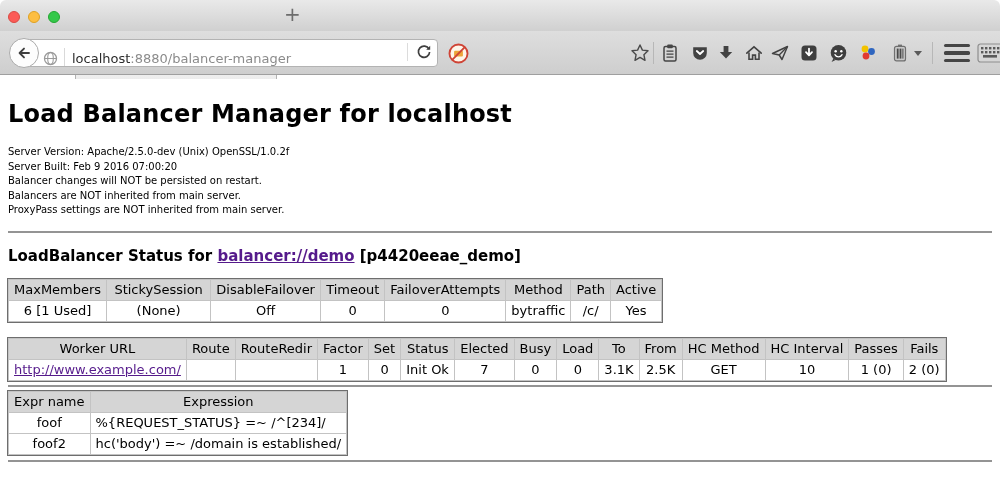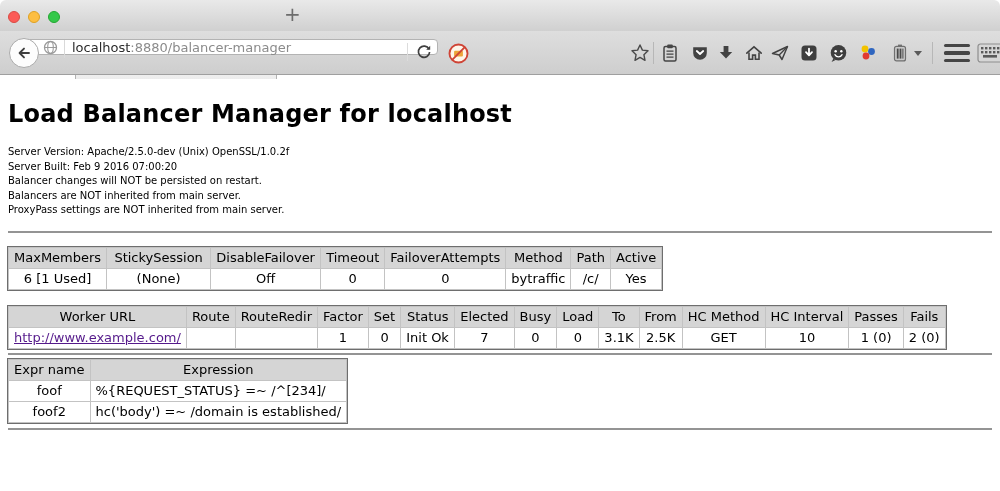--- a/index.html
+++ b/index.html
@@ -24,23 +24,23 @@
   .tab-close { position:absolute; right:10px; top:5px; font-size:13px; color:#8a8a8a; line-height:14px; }
   .newtab { position:absolute; left:284px; top:2px; font-size:20px; color:#6d6d6d; }
 
   
   .navbar { position:relative; height:44px;
             background:linear-gradient(#dedede,#cecece);
             border-bottom:1px solid #9f9f9f; }
   .back-btn { position:absolute; left:9px; top:7px; width:30px; height:30px;
               border-radius:50%; background:#fdfdfd; border:1px solid #ababab;
               display:flex; align-items:center; justify-content:center; z-index:3; }
-  .urlbar { position:absolute; left:24px; top:8px; width:414px; height:16px;
+  .urlbar { position:absolute; left:24px; top:8px; width:414px; height:28px;
             background:#fff; border:1px solid #b3b3b3; border-radius:4px;
-            display:flex; align-items:flex-start; z-index:2; }
+            display:flex; align-items:flex-end; z-index:2; }
   .urlbar .globe { margin-left:18px; }
   .url-sep { width:1px; height:18px; background:#d9d9d9; margin:0 7px 0 6px; }
   .url-text { font-size:13px; white-space:nowrap; }
   .url-host { color:#2b2b2b; }
   .url-path { color:#8b8b8b; }
   .reload-wrap { position:absolute; right:5px; top:3px; display:flex; align-items:center; }
   .reload-sep { width:1px; height:18px; background:#dcdcdc; margin-right:8px; }
   .blocked { position:absolute; left:448px; top:12px; }
   .searchbar { position:absolute; left:478px; top:8px; width:134px; height:28px;
                background:#fff; border:1px solid #b3b3b3; border-radius:4px; }
@@ -228,20 +228,21 @@
     <div class="info">
       <div>Server Version: Apache/2.5.0-dev (Unix) OpenSSL/1.0.2f</div>
       <div>Server Built: Feb 9 2016 07:00:20</div>
       <div>Balancer changes will NOT be persisted on restart.</div>
       <div>Balancers are NOT inherited from main server.</div>
       <div>ProxyPass settings are NOT inherited from main server.</div>
     </div>
 
     <hr class="h1st">
 
+    <div class="bheading"><span>LoadBalancer Status for </span><a href="#">balancer://demo</a><span> [p4420eeae_demo]</span></div>
 
     <table class="tb t1">
       <colgroup>
         <col style="width:96px">
           <col style="width:104px">
           <col style="width:110px">
           <col style="width:60px">
         <col style="width:118px">
           <col style="width:62px">
           <col style="width:38px">

